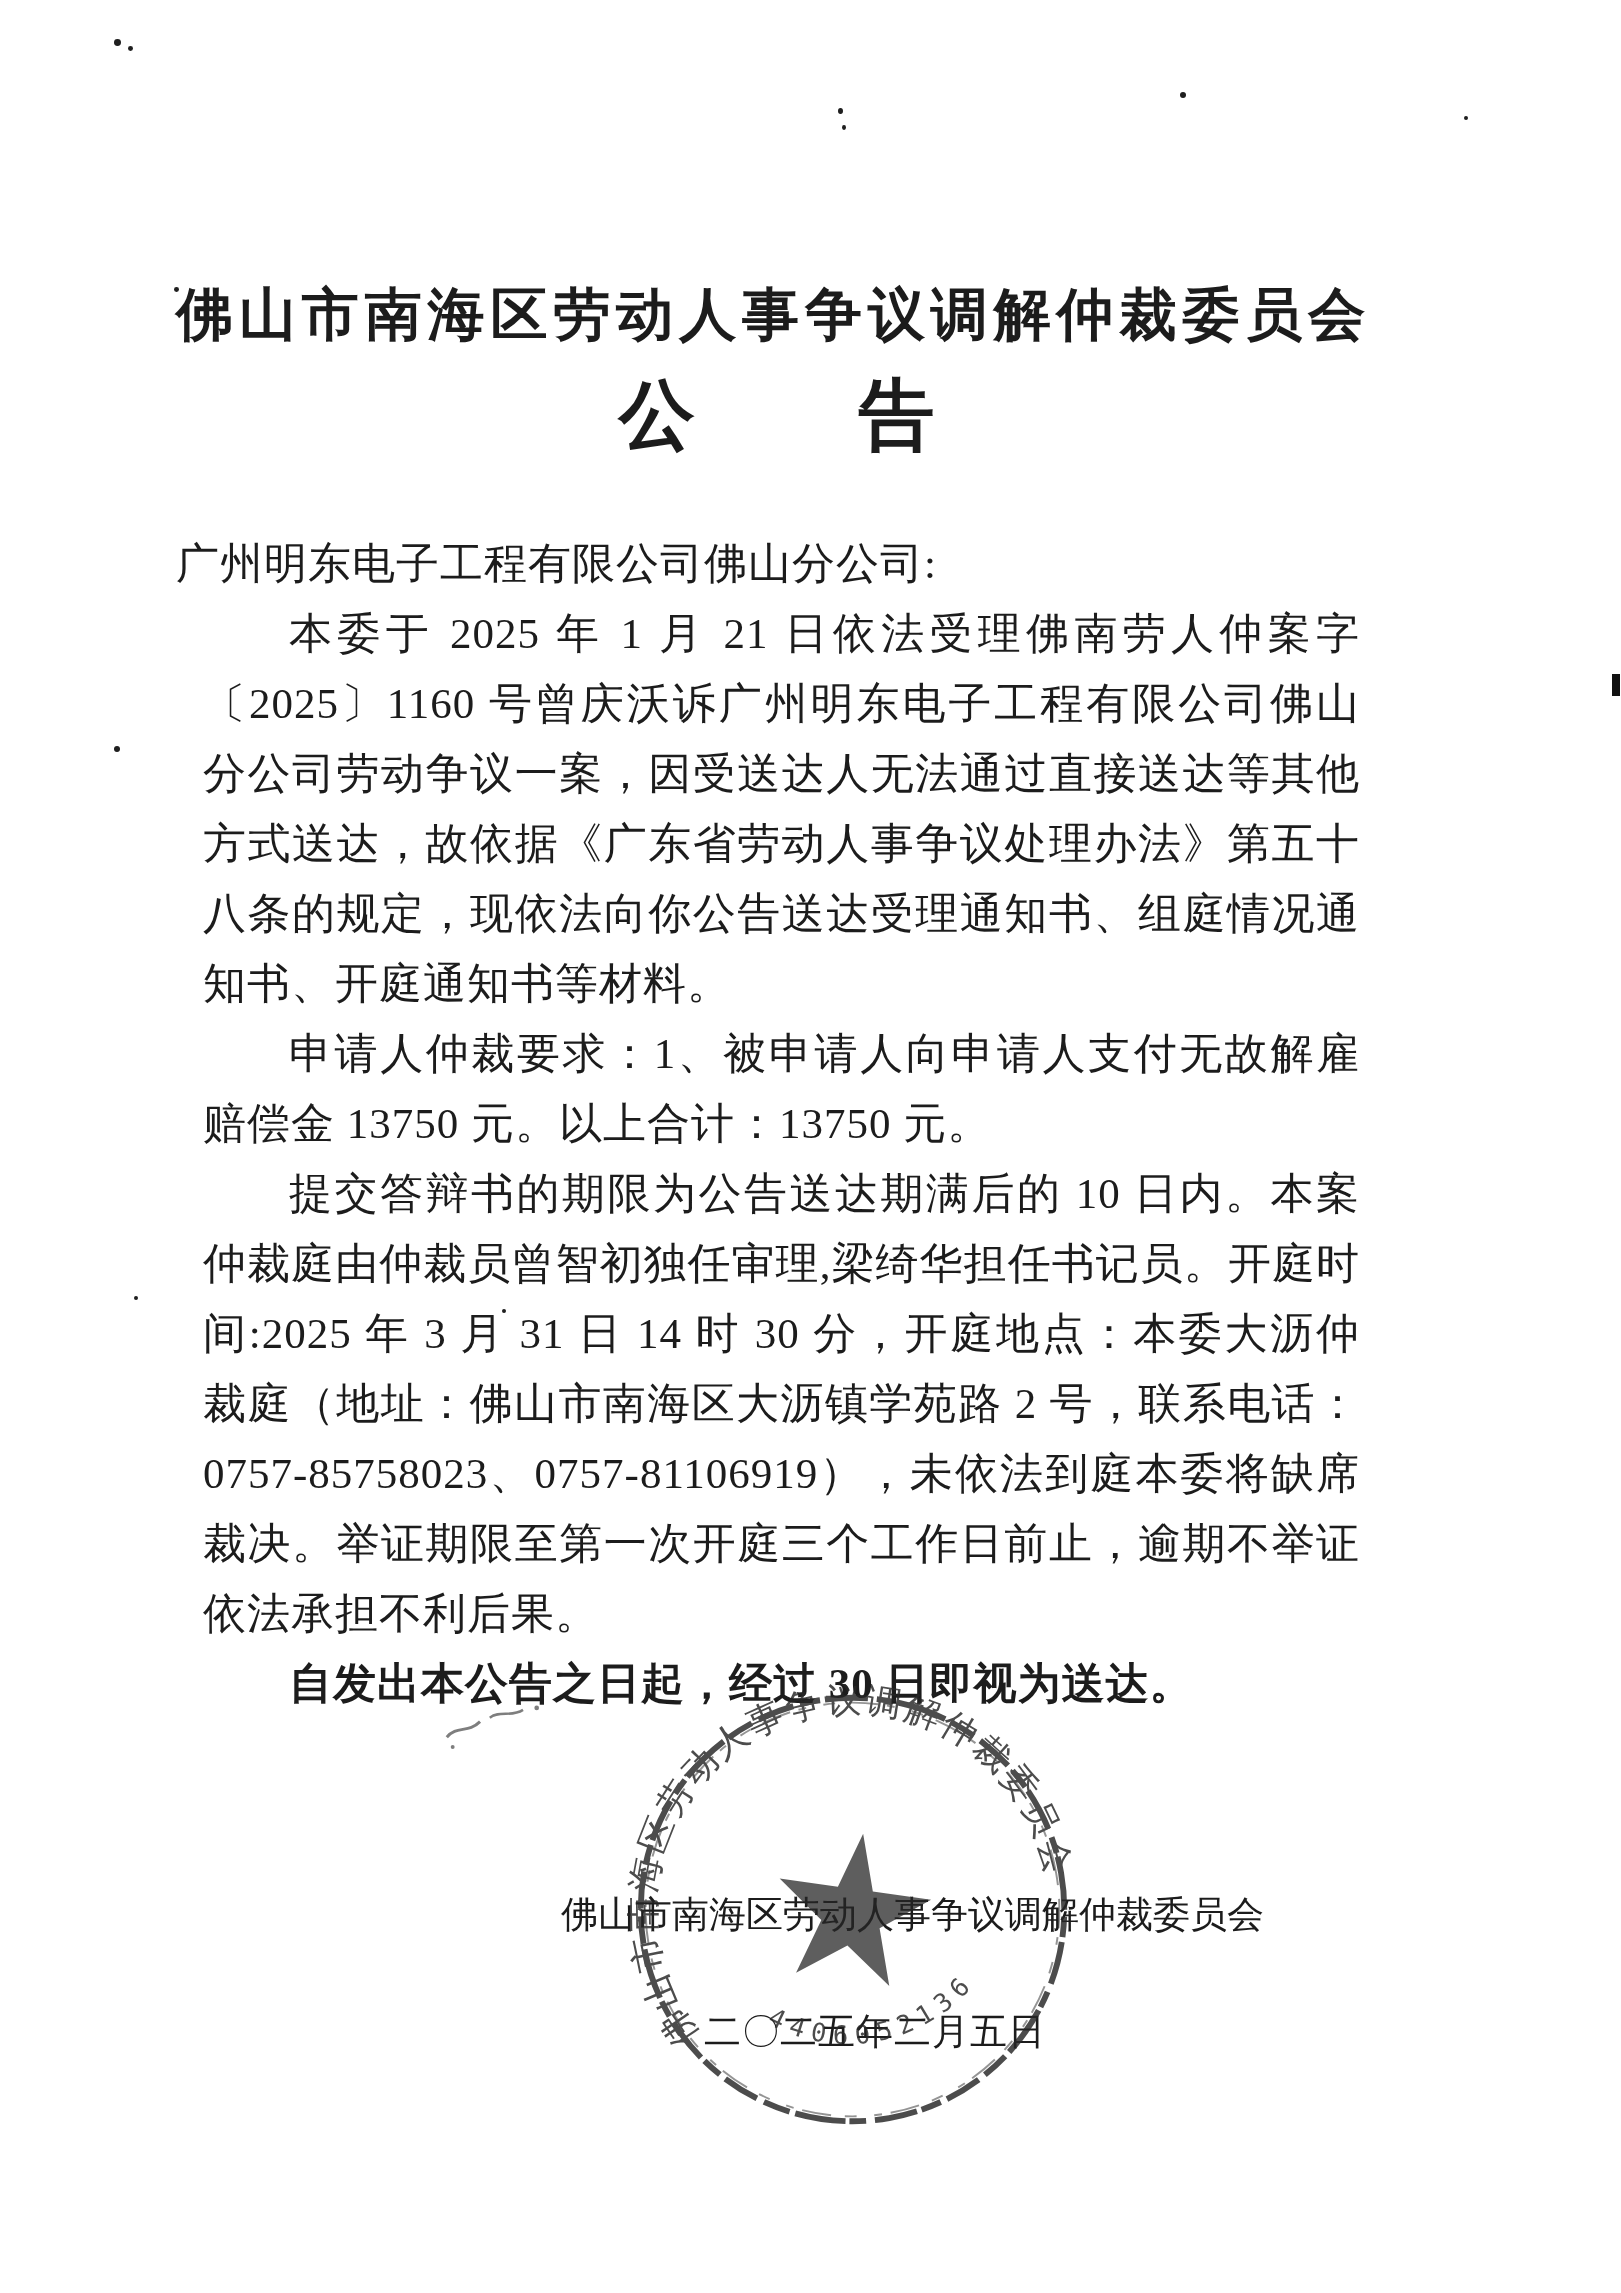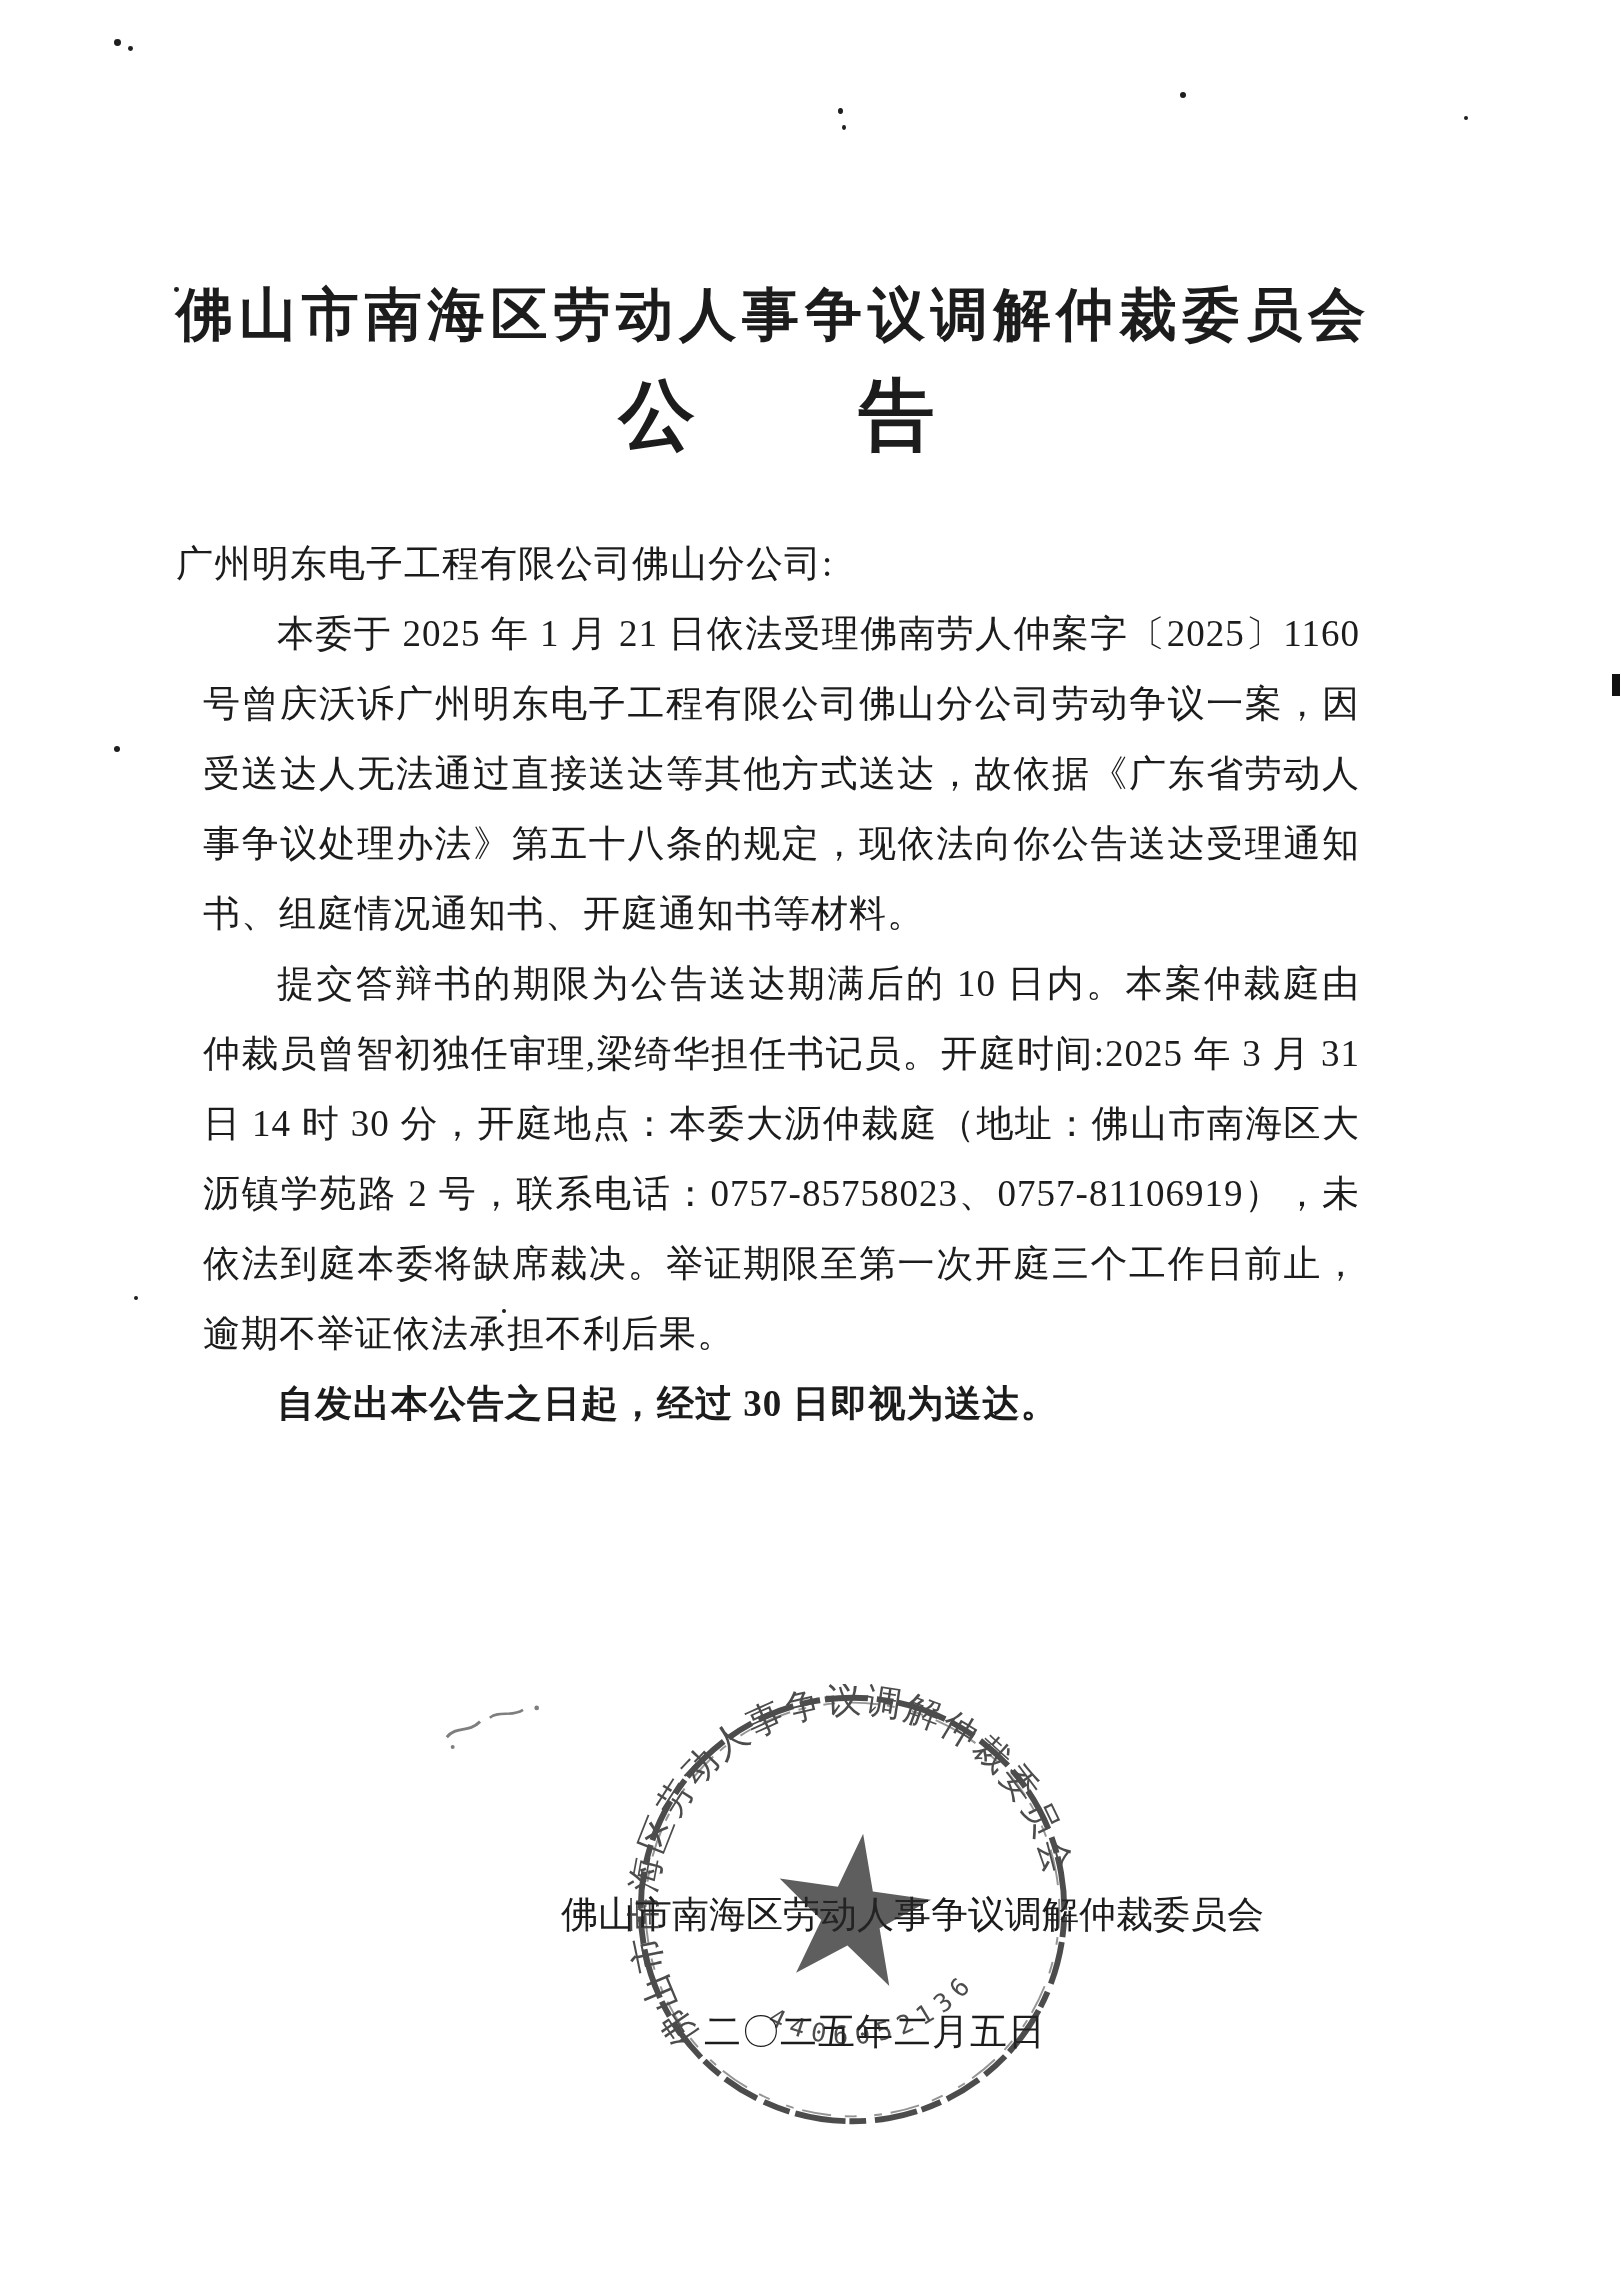--- a/index.html
+++ b/index.html
@@ -18,21 +18,21 @@
     white-space:nowrap;
   }
   .title-sub{
     position:absolute;top:353px;left:176px;width:1181px;
     margin:12px;text-align:center;
     font-size:76px;font-weight:bold;letter-spacing:3.9px;
     white-space:nowrap;
   }
   .body-text{
     position:absolute;top:529px;left:176px;width:1184px;
-    font-size:37px;line-height:70px;letter-spacing:1px;
+    font-size:43px;line-height:70px;letter-spacing:1px;
     text-align:justify;
   }
   .body-text p{margin:0;padding:0;}
   .body-text p.indent{text-indent:2em;margin-left:27px;}
   .body-text p.bold{font-weight:bold;}
   .signature-line{
     position:absolute;top:1890px;left:561px;
     font-size:37px;letter-spacing:0px;white-space:nowrap;
   }
   .date-line{
@@ -59,20 +59,21 @@
 <body>
 
 <div class="page">
 
   <h1 class="title-main">佛山市南海区劳动人事争议调解仲裁委员会</h1>
   <h2 class="title-sub">公　　告</h2>
 
   <div class="body-text">
     <p class="salutation">广州明东电子工程有限公司佛山分公司:</p>
     <p class="indent">本委于 2025 年 1 月 21 日依法受理佛南劳人仲案字〔2025〕1160 号曾庆沃诉广州明东电子工程有限公司佛山分公司劳动争议一案，因受送达人无法通过直接送达等其他方式送达，故依据《广东省劳动人事争议处理办法》第五十八条的规定，现依法向你公告送达受理通知书、组庭情况通知书、开庭通知书等材料。</p>
+    <p class="indent">申请人仲裁要求：1、被申请人向申请人支付无故解雇赔偿金 13750 元。以上合计：13750 元。</p>
     <p class="indent">提交答辩书的期限为公告送达期满后的 10 日内。本案仲裁庭由仲裁员曾智初独任审理,梁绮华担任书记员。开庭时间:2025 年 3 月 31 日 14 时 30 分，开庭地点：本委大沥仲裁庭（地址：佛山市南海区大沥镇学苑路 2 号，联系电话：0757-85758023、0757-81106919），未依法到庭本委将缺席裁决。举证期限至第一次开庭三个工作日前止，逾期不举证依法承担不利后果。</p>
     <p class="indent bold">自发出本公告之日起，经过 30 日即视为送达。</p>
   </div>
 
   <div class="signature-line">佛山市南海区劳动人事争议调解仲裁委员会</div>
   <div class="date-line">二〇二五年二月五日</div>
 
   <svg class="seal" viewBox="0 0 460 460">
     <g transform="rotate(-10 230 230)" fill="none" stroke="#262626">
       <circle cx="230" cy="230" r="216" stroke-width="6" stroke-dasharray="38 7 21 5 44 9 17 4 52 6 28 8"></circle>

